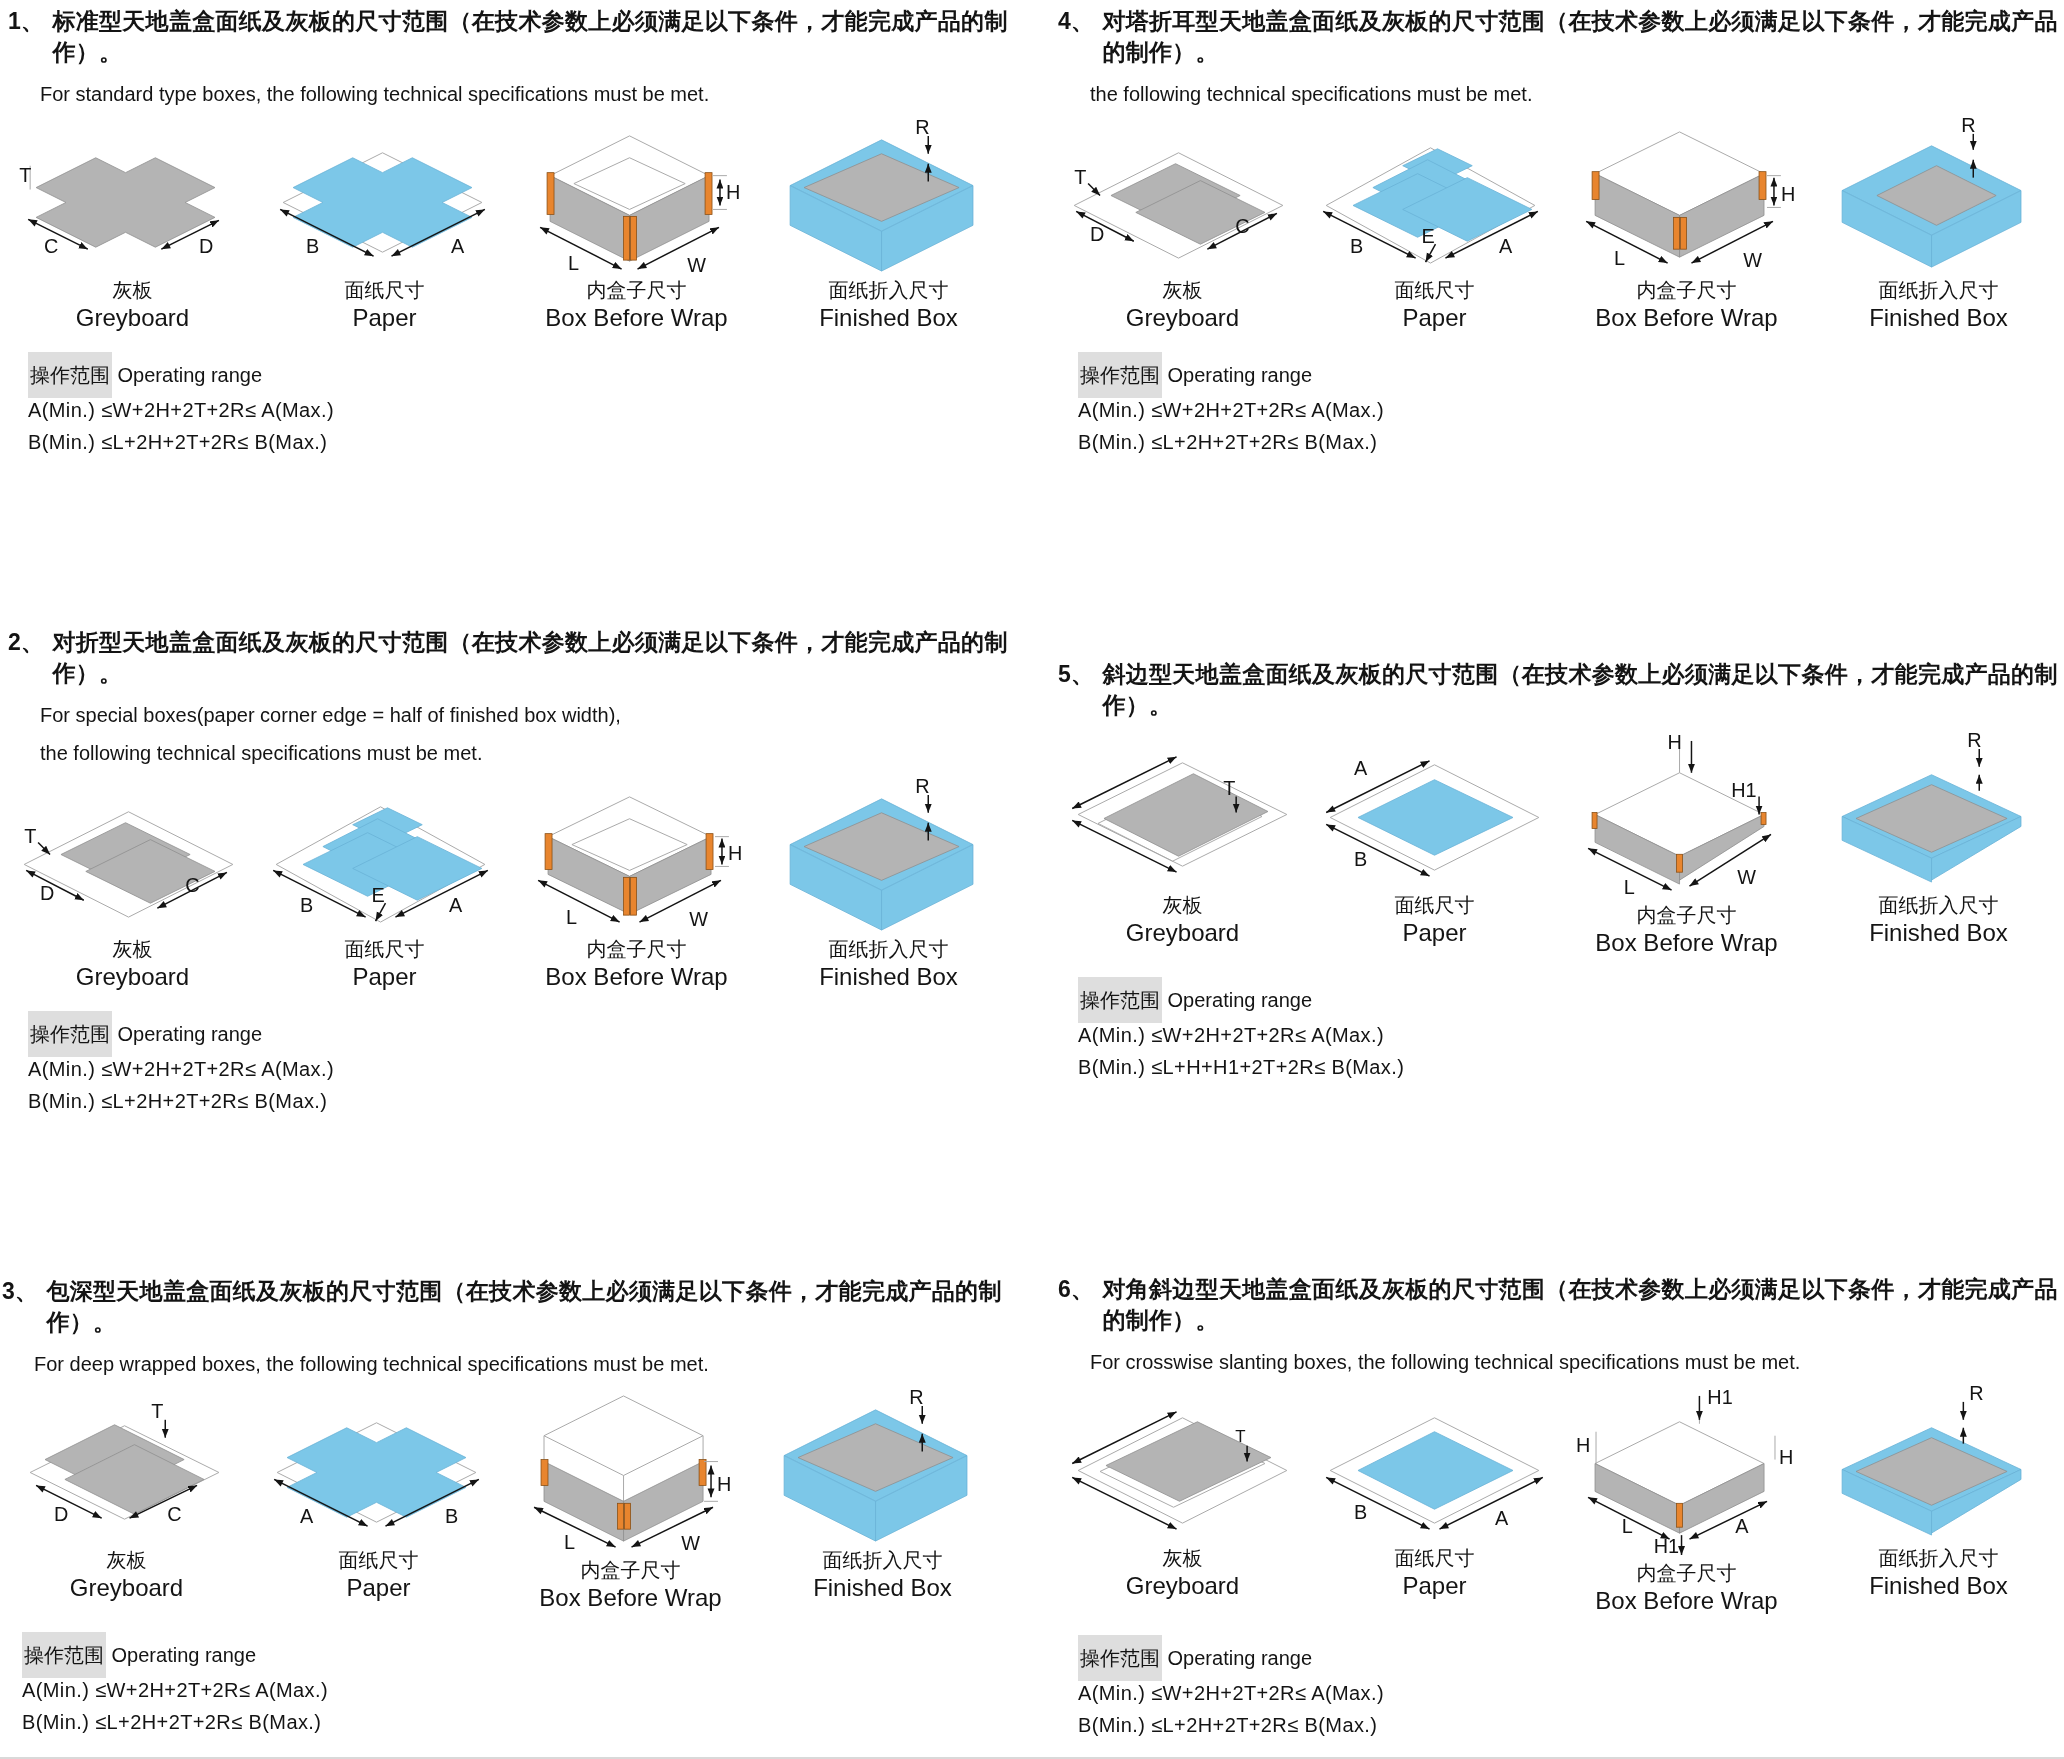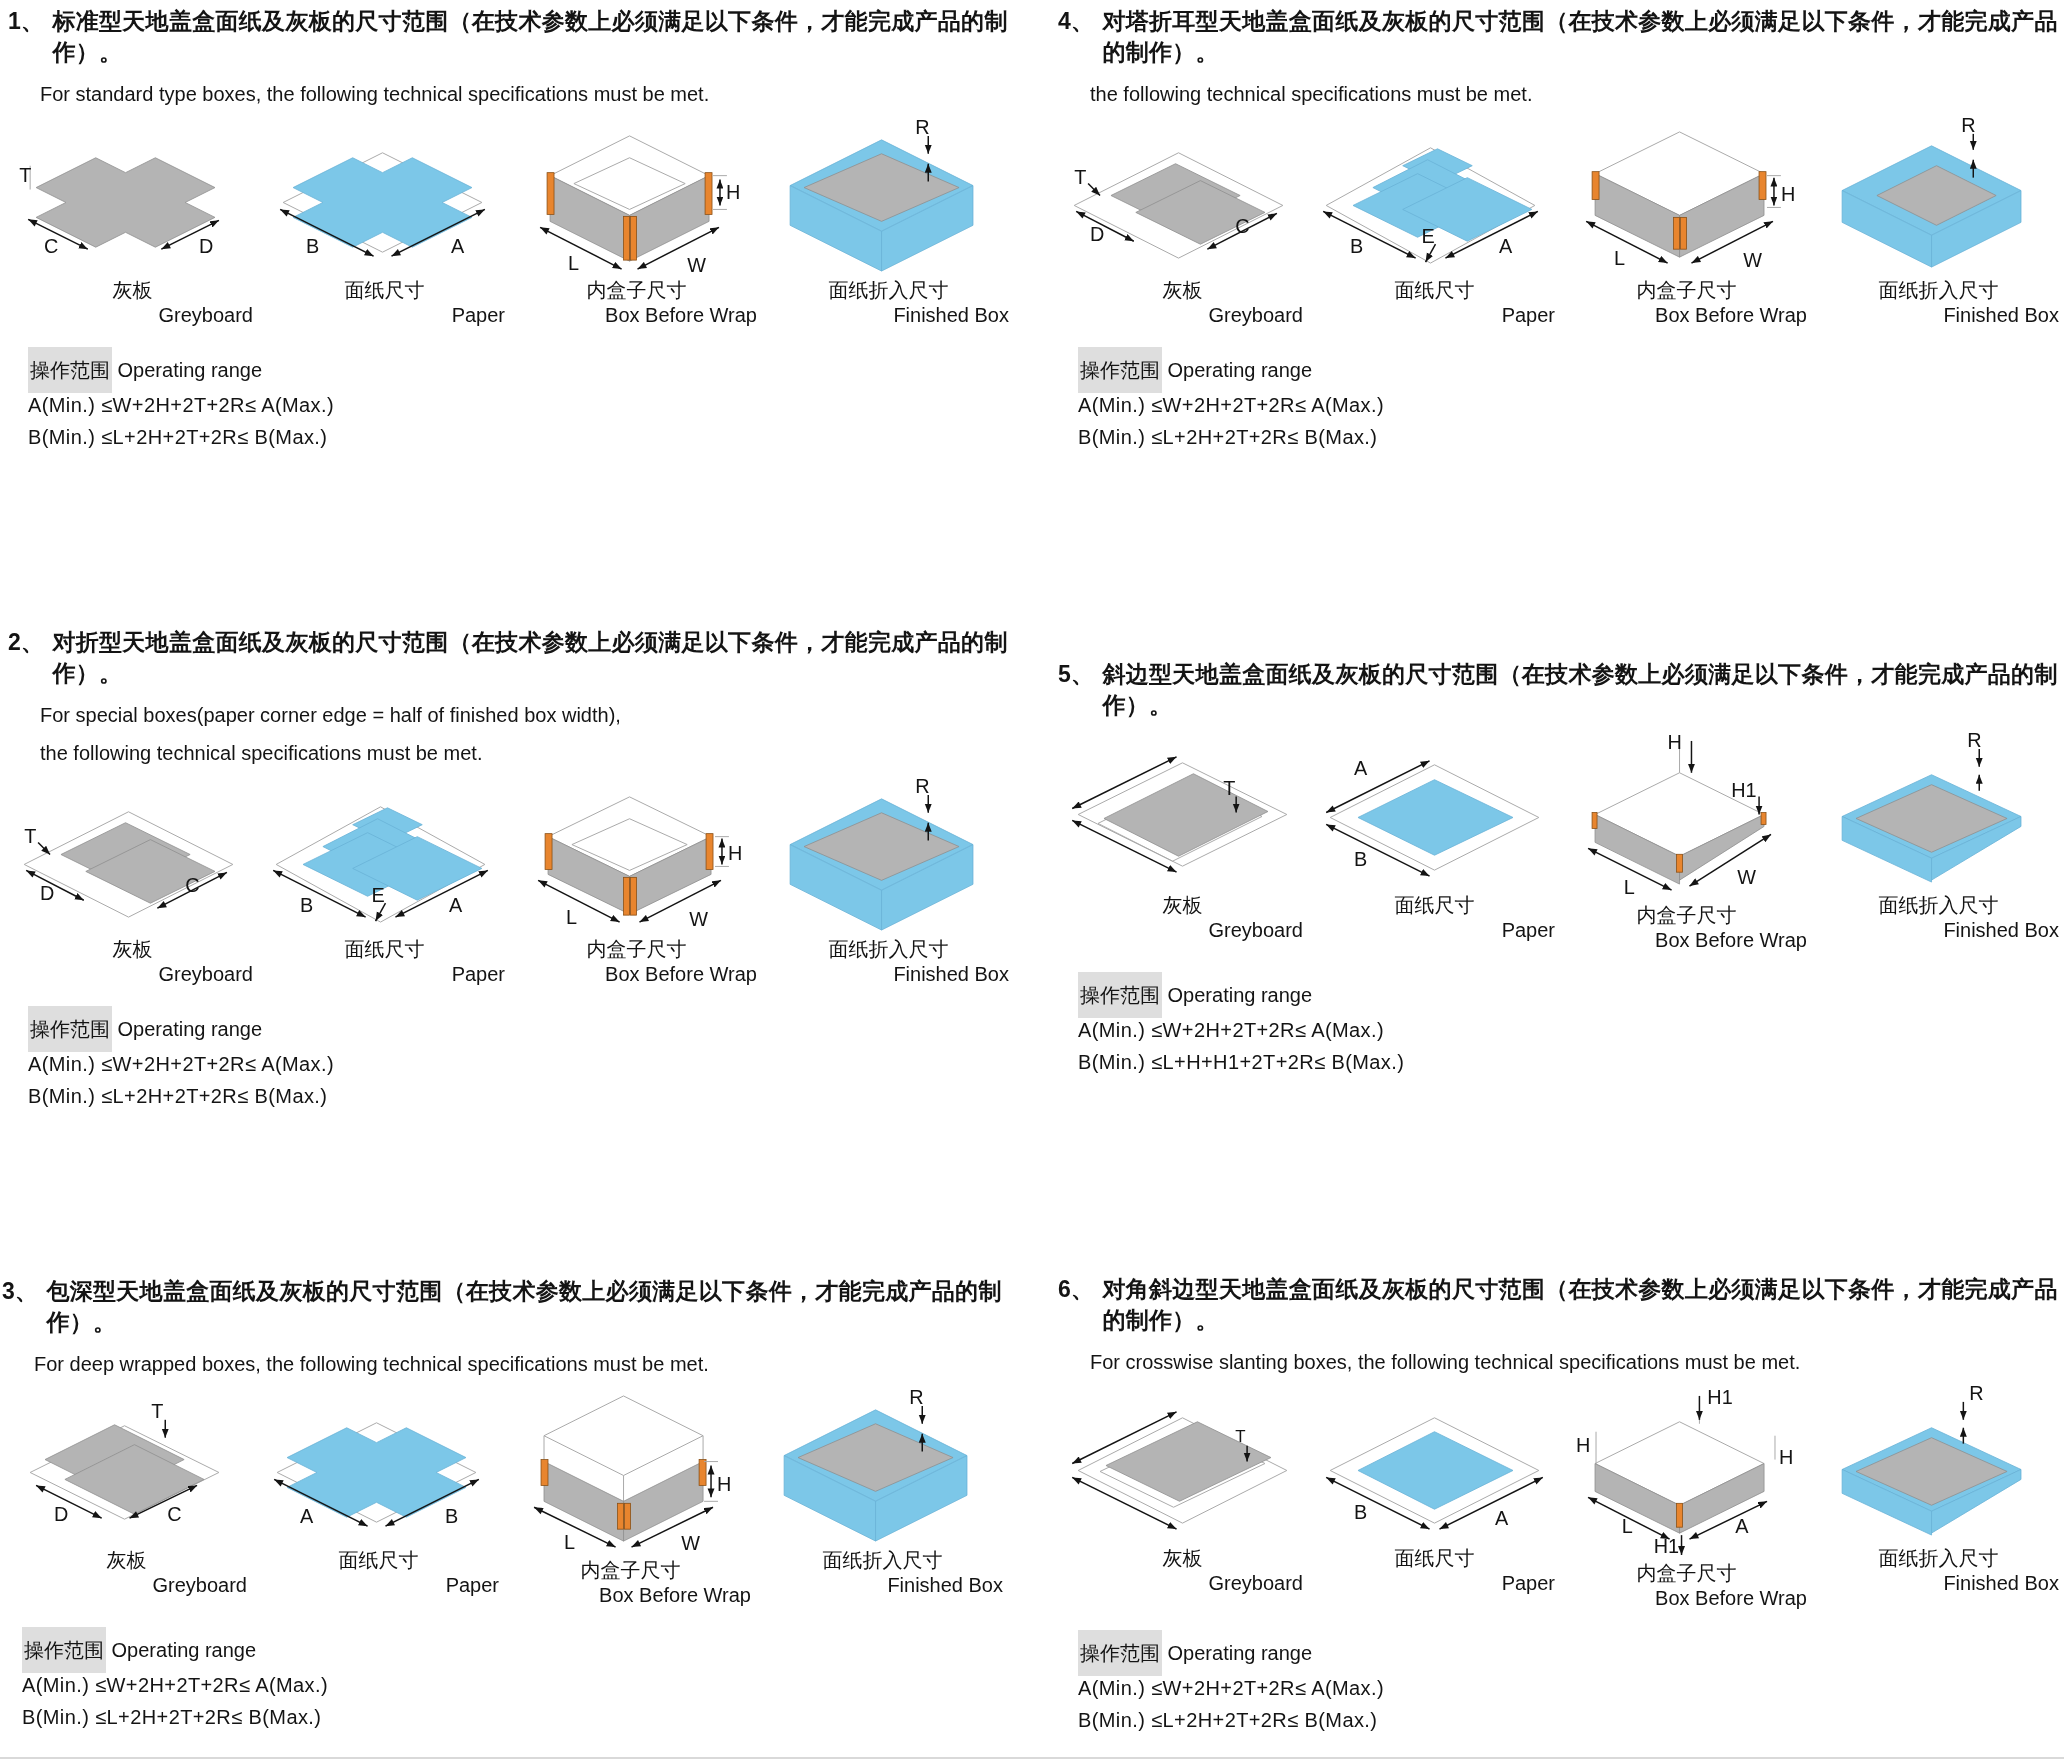--- a/index.html
+++ b/index.html
@@ -9,21 +9,21 @@
   .section{position:absolute;width:1005px;}
   #s1{left:8px;top:6px;}   #s2{left:8px;top:627px;}   #s3{left:2px;top:1276px;}
   #s4{left:1058px;top:6px;} #s5{left:1058px;top:659px;} #s6{left:1058px;top:1274px;}
   .title{font-size:23px;font-weight:700;letter-spacing:0.3px;display:flex;}
   .title .num{flex:0 0 auto;margin-right:8px;}
   .en-sub{font-size:20px;margin:15px 0 0 32px;}
   .diagrams{display:flex;justify-content:space-between;margin-top:12px;padding:0 4px;}
   figure.diagram{margin:0;width:241px;text-align:center;}
   figure.diagram svg{display:block;margin:0 auto;}
   figcaption .cap-zh{font-size:20px;}
-  figcaption .cap-en{font-size:20px;text-align:right;}
+  figcaption .cap-en{font-size:24px;}
   .op{margin:30px 0 0 20px;font-size:20px;}
   .op .op-head{margin-bottom:10px;}
   .op .op-zh{background:#dedede;padding:12px 2px;}
   .op .formula{margin-top:9px;letter-spacing:0.4px;}
   
   .g{fill:#b4b4b4;stroke:#8f8f8f;stroke-width:.8;}
   .bl{fill:#7cc7e8;stroke:#69b2d6;stroke-width:.8;}
   .w{fill:none;stroke:#a9a9a9;stroke-width:1;}
   .d{fill:none;stroke:#141414;stroke-width:1.5;}
   .tab{fill:#e8852e;stroke:#8a5016;stroke-width:.8;}

